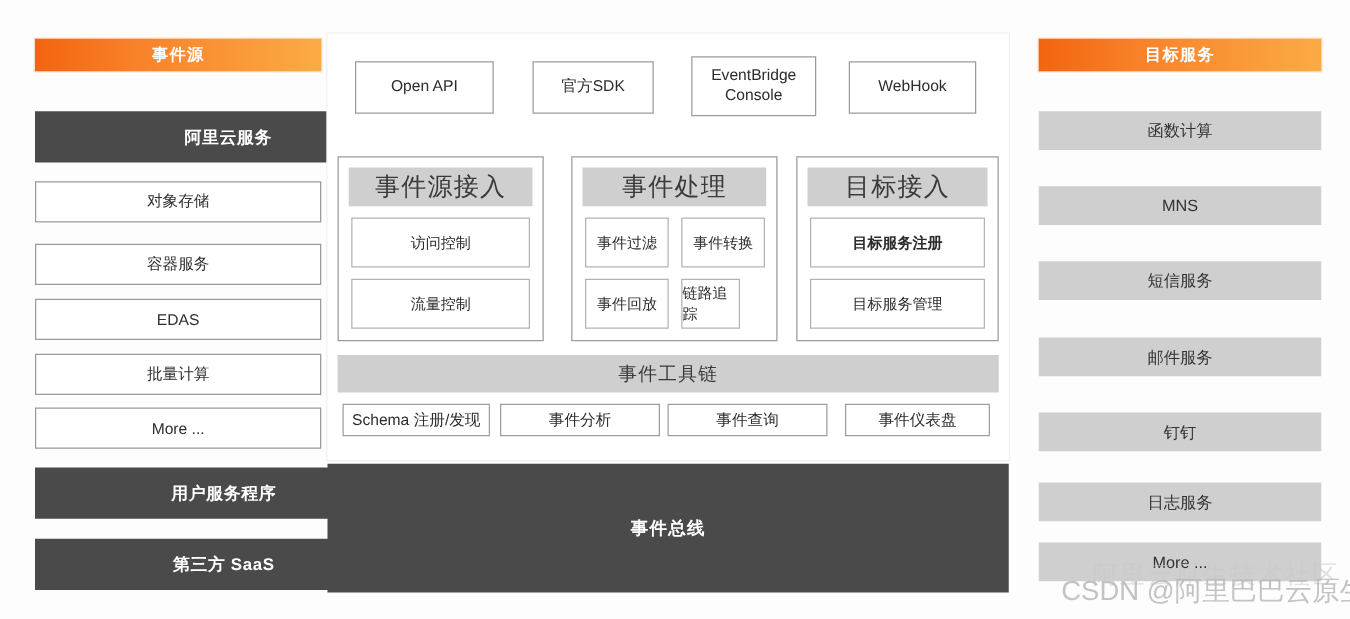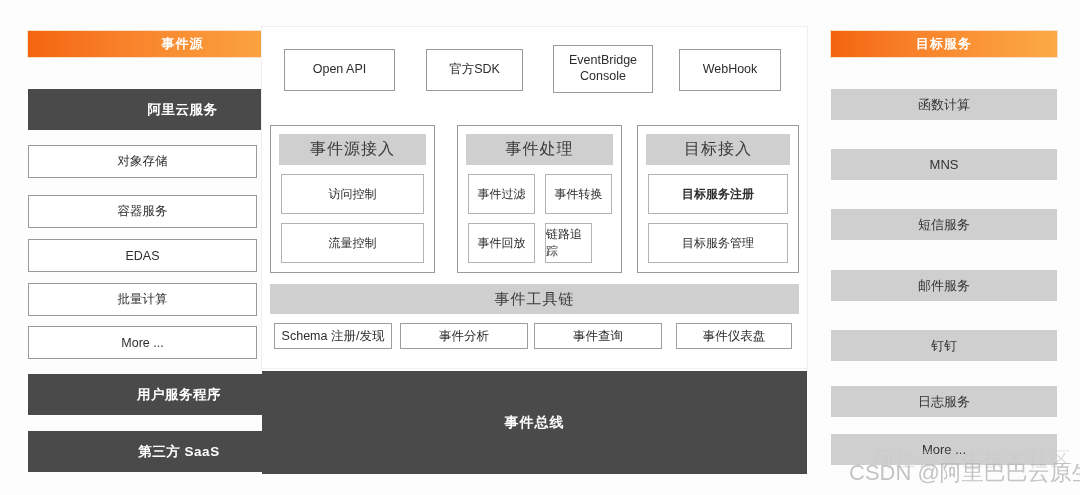--- a/index.html
+++ b/index.html
@@ -19,21 +19,21 @@
 
   
   .banner{
     height:26px;line-height:26px;
     text-align:center;color:#ffffff;
     font-size:13px;font-weight:bold;
     letter-spacing:1px;
     background:linear-gradient(90deg,#f4640f 0%,#f8812a 35%,#fbab45 100%);
     box-shadow:0 0 0 1px rgba(244,140,40,.25);
   }
-  .banner-left{position:absolute;left:0;top:31px;width:229px;padding-left:40px;}
+  .banner-left{position:absolute;left:0;top:31px;width:229px;}
   .banner-right{position:absolute;left:0;top:31px;width:226px;}
 
   
   .darkbar{
     position:absolute;left:0;
     background:#4a4a4a;color:#ffffff;
     font-size:13.5px;font-weight:bold;
     display:flex;align-items:center;justify-content:center;
     letter-spacing:.5px;
     padding-left:40px;
@@ -74,21 +74,21 @@
   
   .panel{
     position:absolute;top:98px;height:148px;
     border:1px solid #9b9b9b;background:#ffffff;
     box-sizing:border-box;
   }
   .panel-title{
     position:absolute;left:8px;right:8px;top:8px;height:31px;
     background:#cfcfcf;color:#3a3a3a;
     display:flex;align-items:center;justify-content:center;
-    font-size:16px;letter-spacing:1px;
+    font-size:20px;letter-spacing:1px;
   }
   .pbox{
     position:absolute;background:#ffffff;border:1px solid #b3b3b3;
     display:flex;align-items:center;justify-content:center;
     font-size:12px;color:#2c2c2c;box-sizing:border-box;
   }
 
   
   .toolchain-hdr{
     position:absolute;left:8px;top:257px;width:529px;height:30px;

